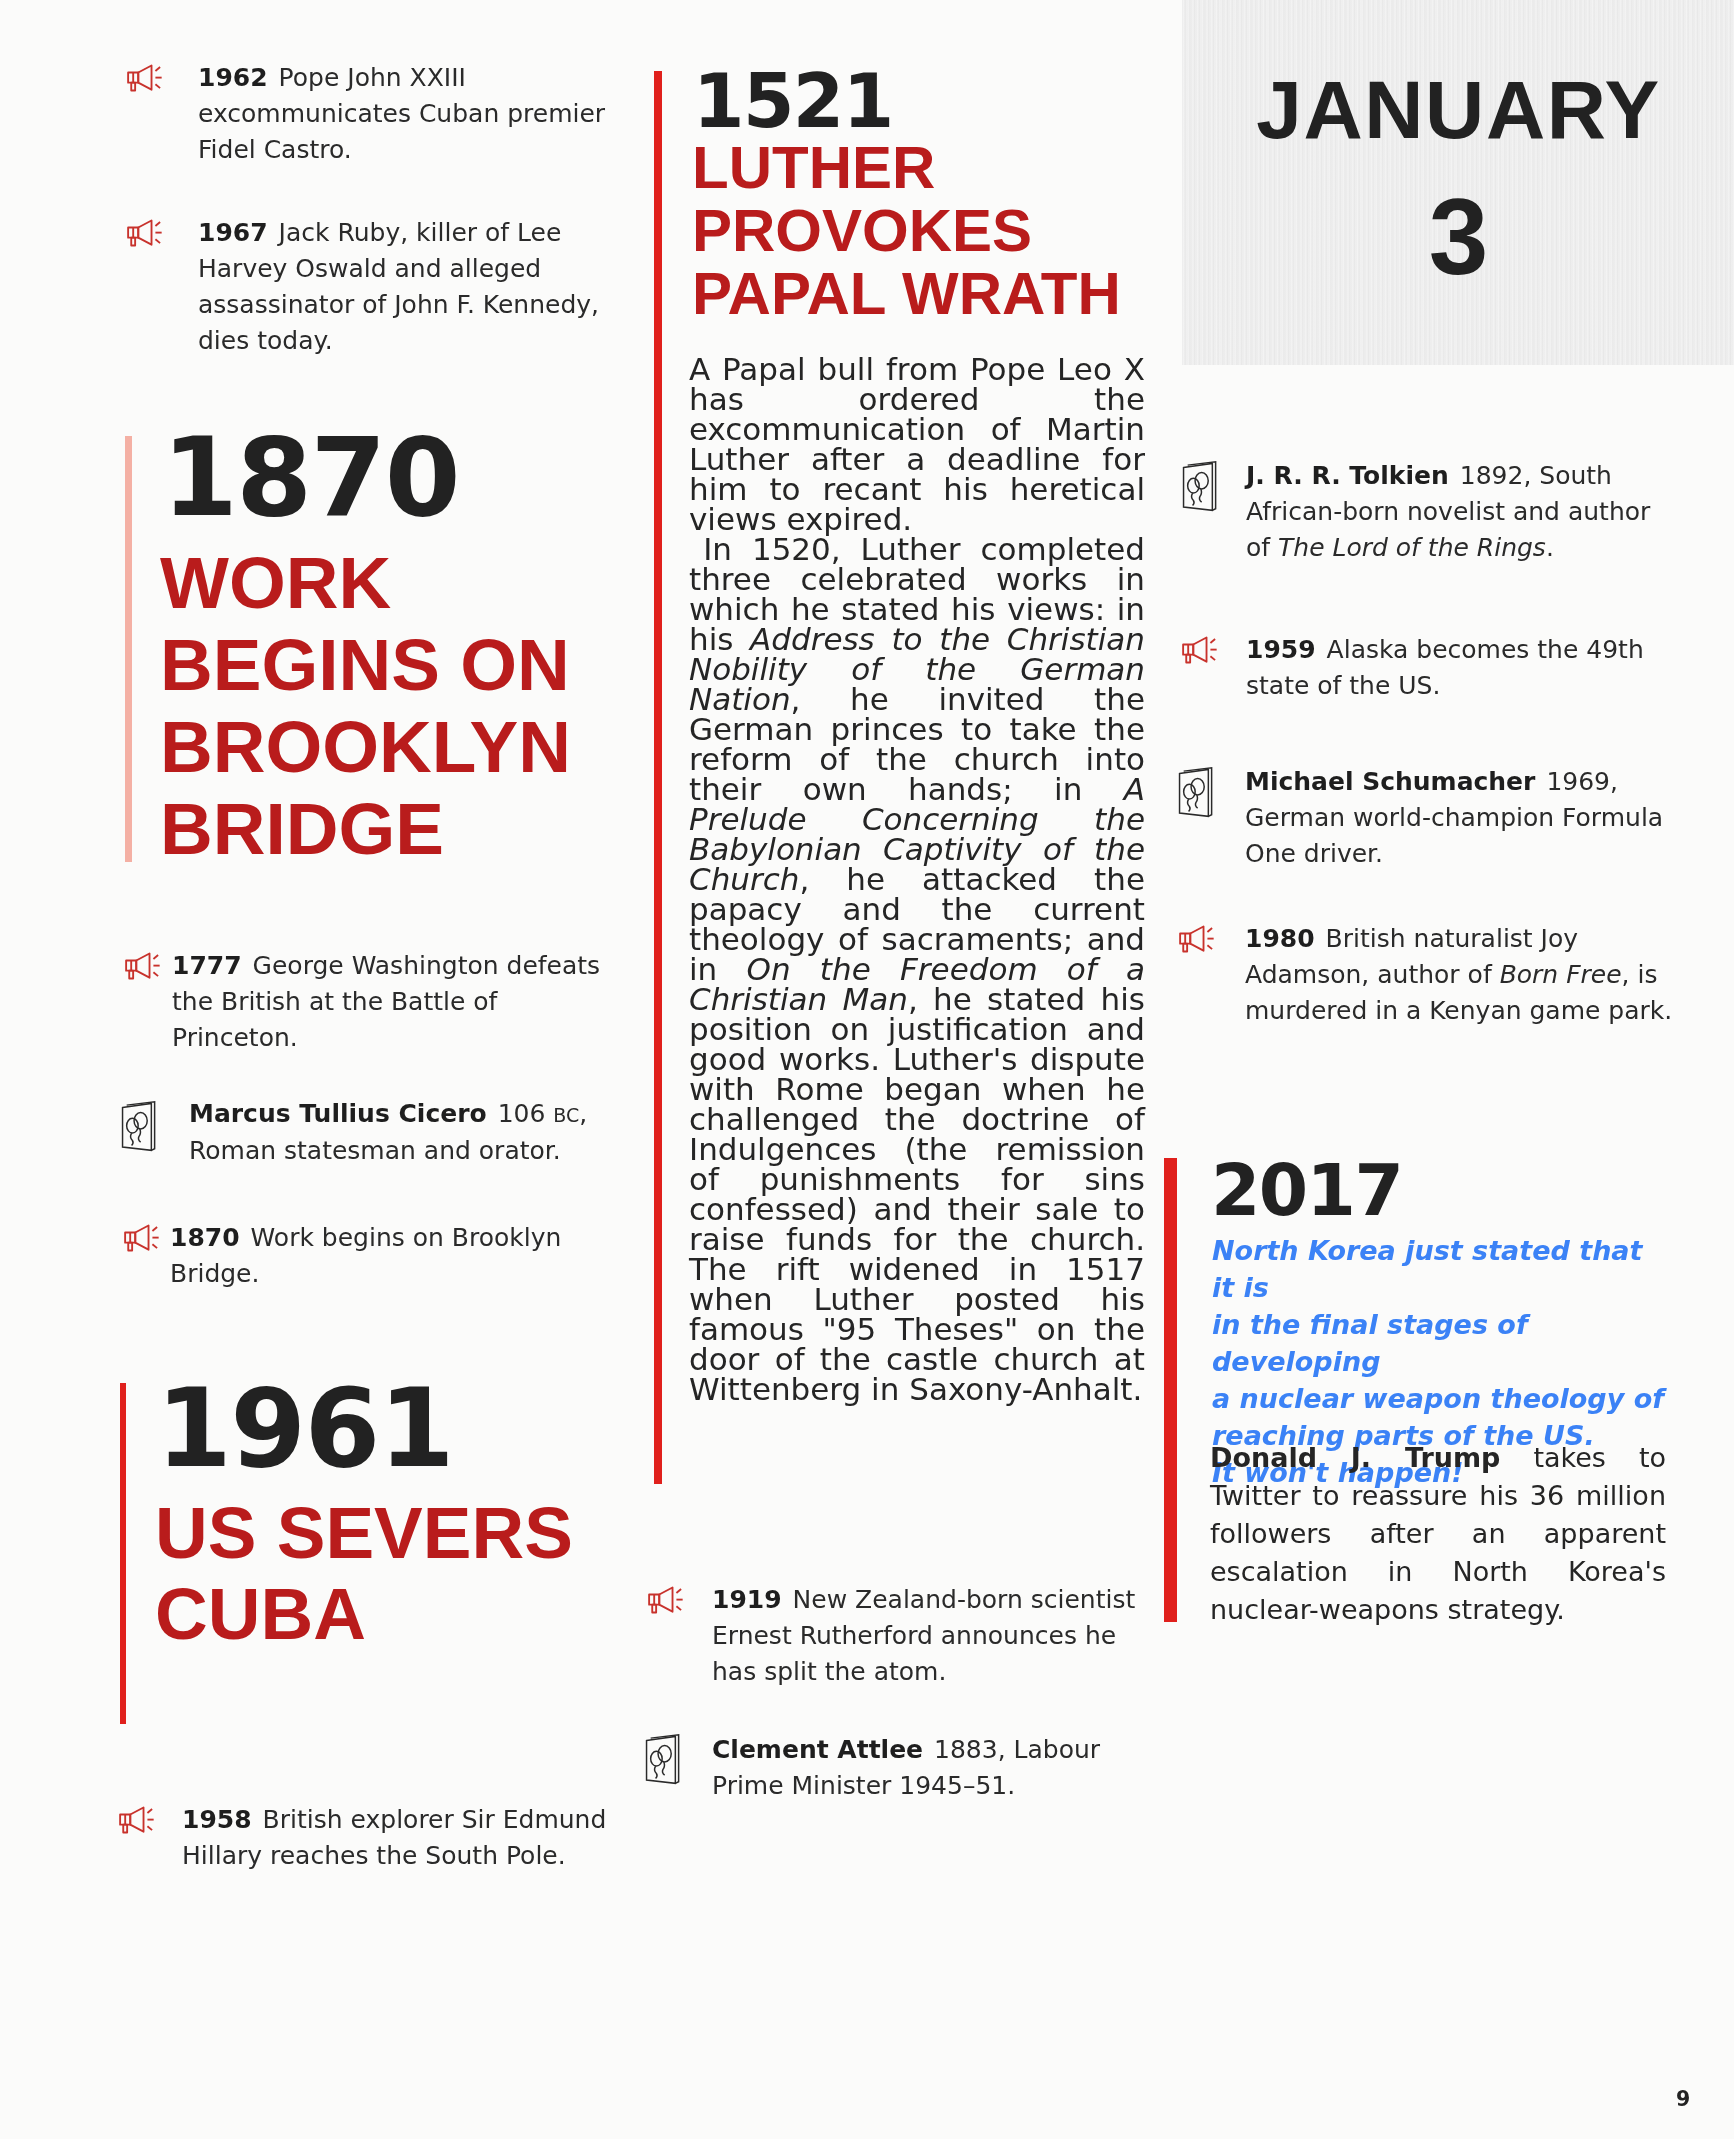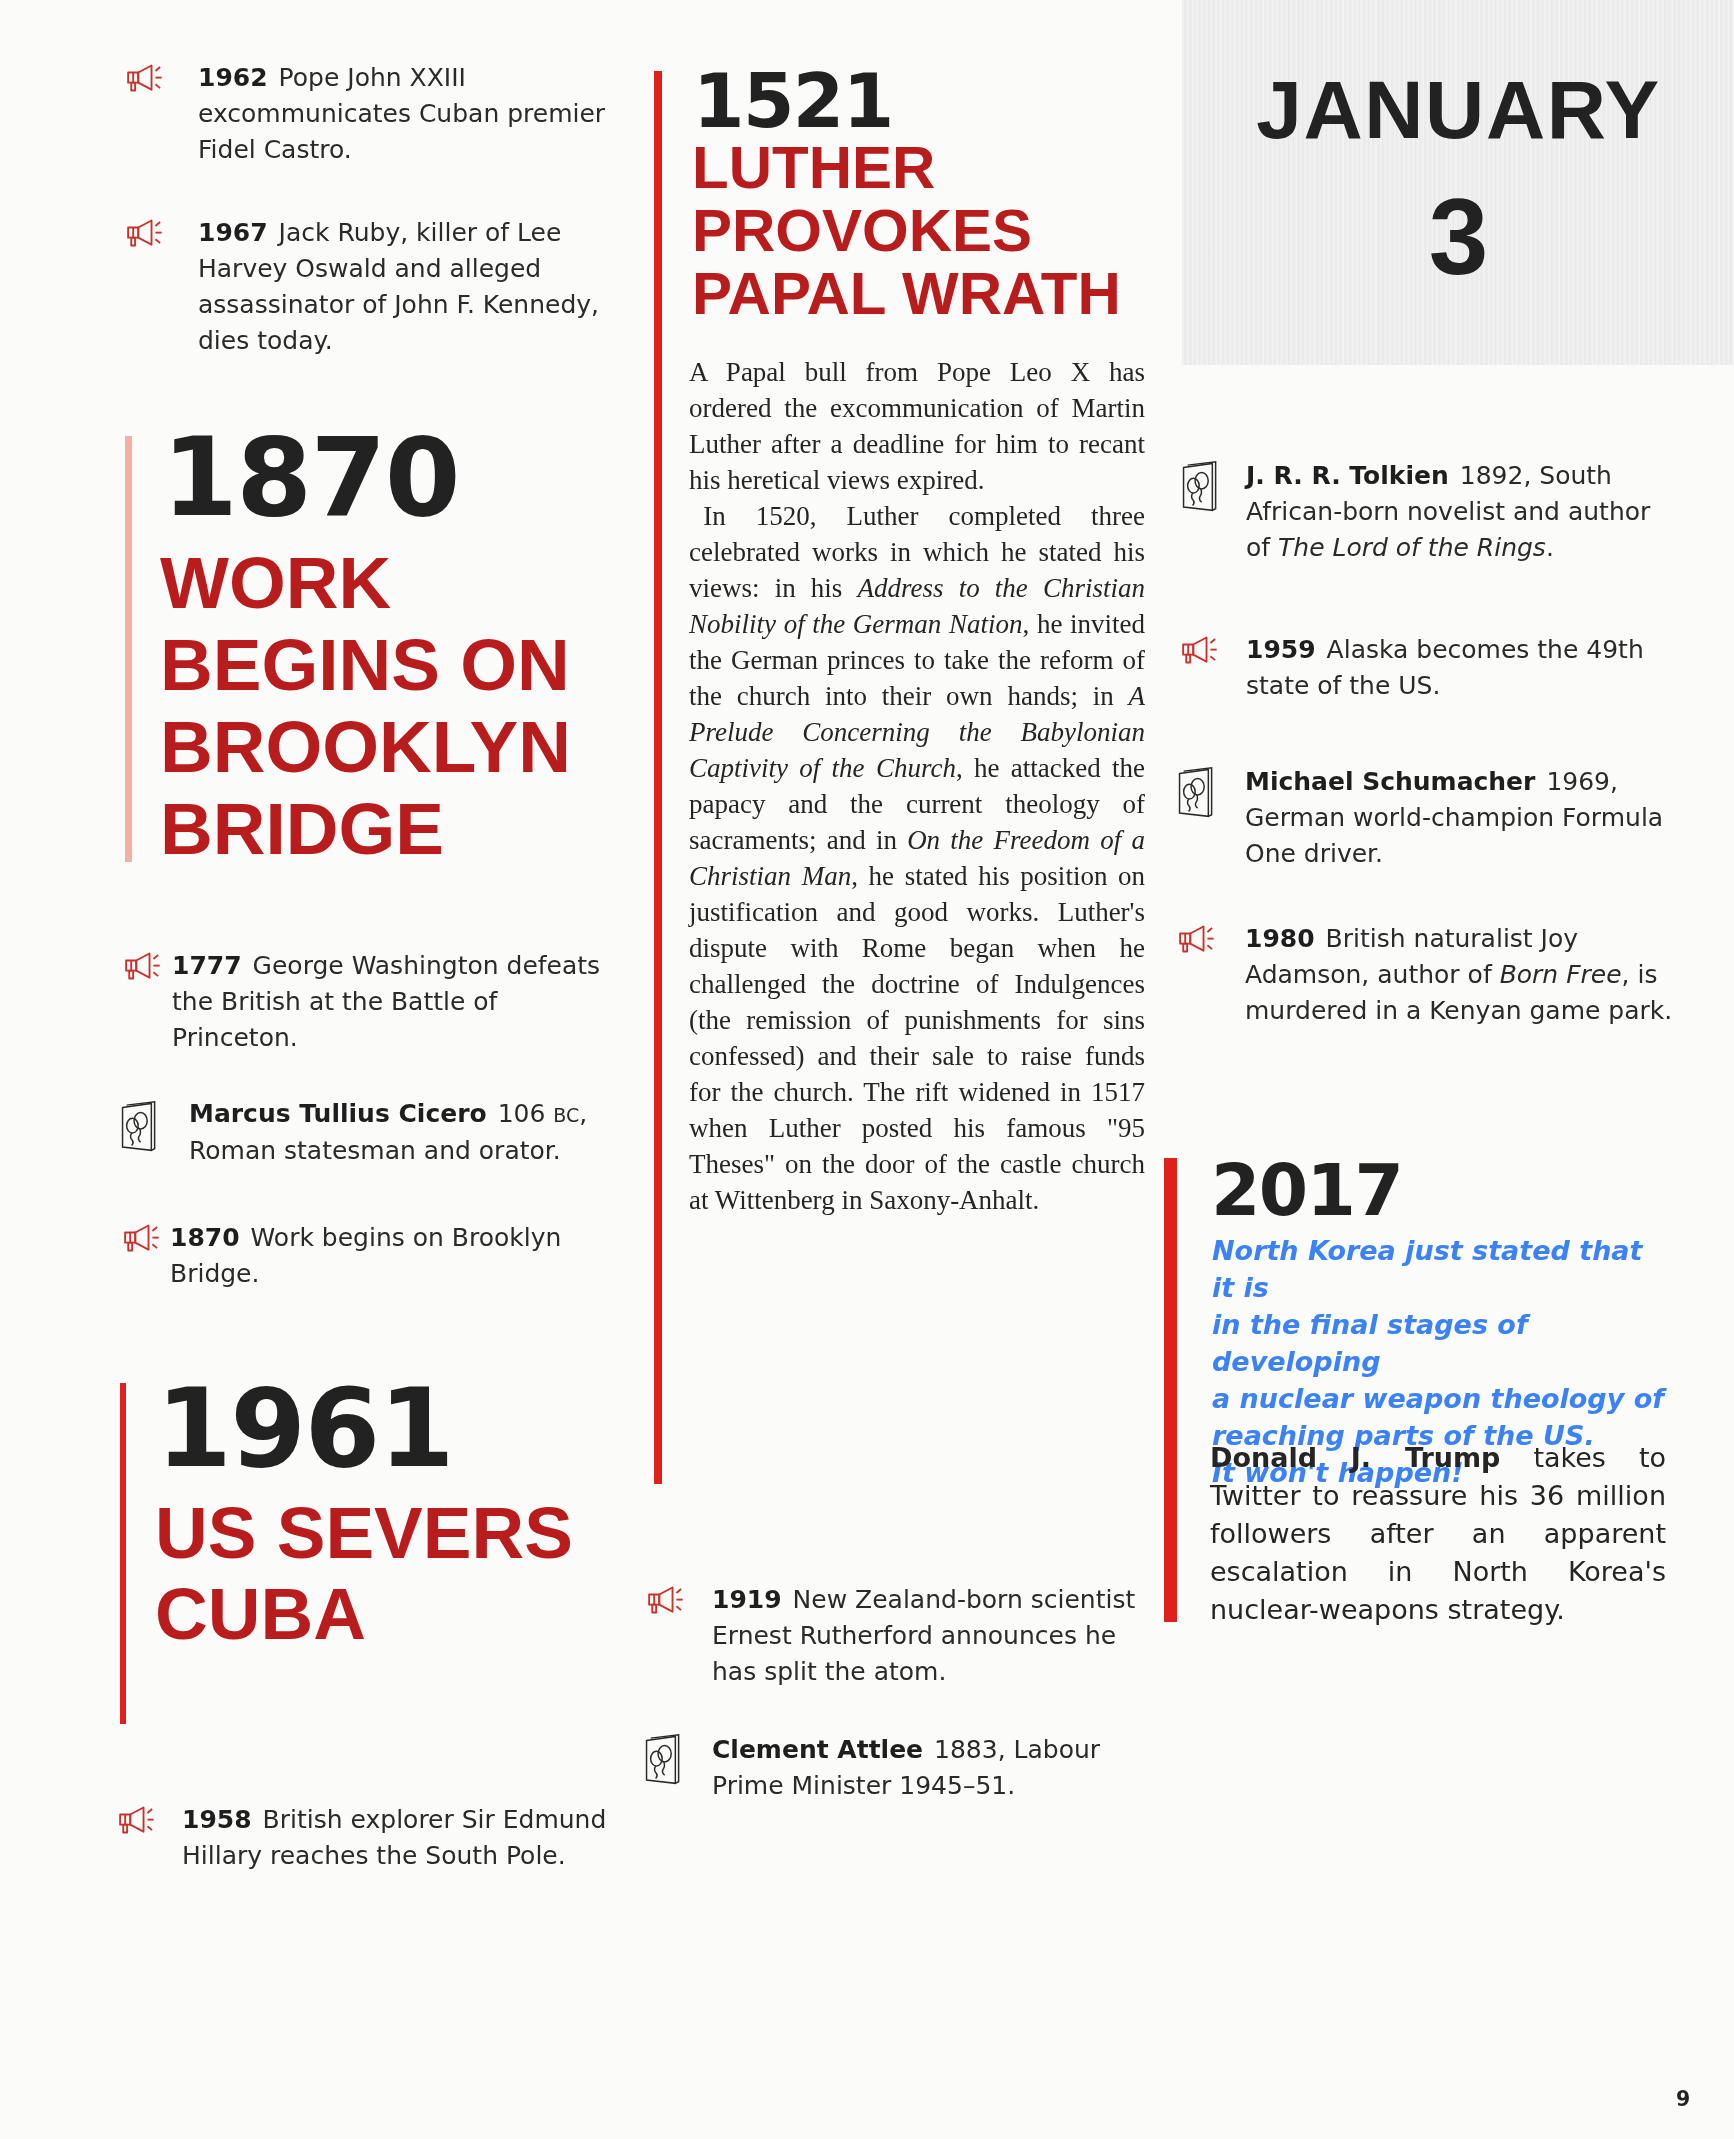--- a/index.html
+++ b/index.html
@@ -42,21 +42,21 @@
     letter-spacing: -1.6px;
   }
   .big-title {
     font-family: Liberation Sans, sans-serif; font-weight: bold; color: #b91c1c;
     text-transform: uppercase;
   }
 
   
   .article-body {
     position: absolute; left: 689px; top: 354px; width: 456px;
-    font-size: 27px; line-height: 36px; text-align: justify; color: #252525; font-family: Liberation Serif, serif;
+    font-size: 31px; line-height: 30px; text-align: justify; color: #252525;
   }
   .article-body p { margin: 0; }
   .article-body p + p { text-indent: 14.2px; }
   .article-body i { font-style: italic; }
 
   
   .feature-quote {
     position: absolute; left: 1212px; top: 1232px; width: 458px;
     font-size: 27px; line-height: 37px; font-style: italic; font-weight: bold; color: #3b82f6;
   }

